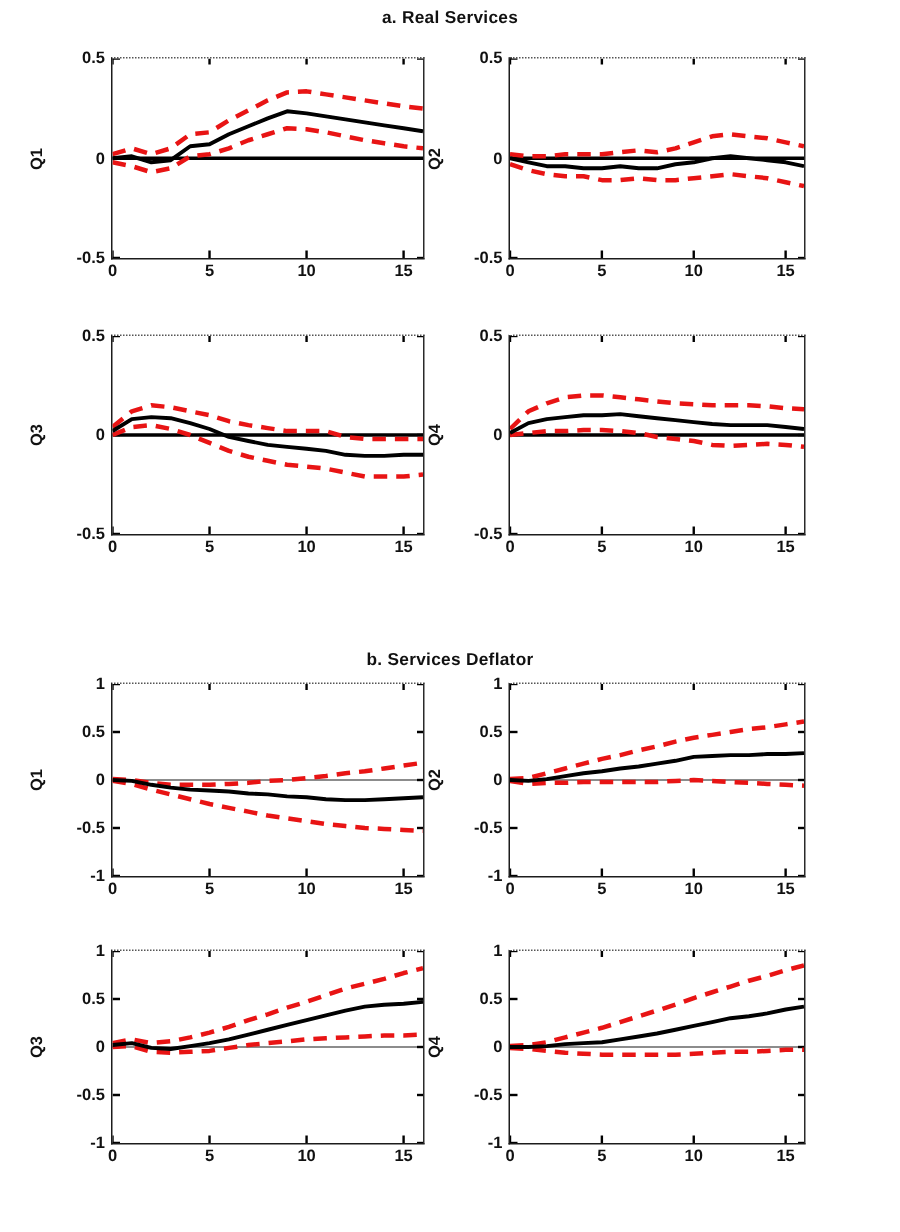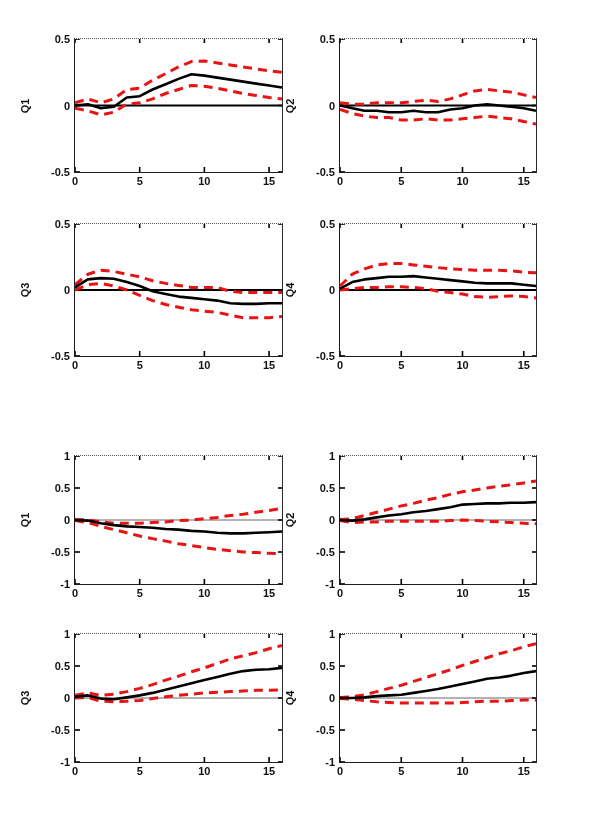--- a/index.html
+++ b/index.html
@@ -65,20 +65,21 @@
   .band      { stroke: #e81414; stroke-width: 3;   fill: none; stroke-linejoin: round; stroke-dasharray: 9 6; }
   .zero-thick{ stroke: #000000; stroke-width: 2.2; }
   .zero-thin { stroke: #666666; stroke-width: 1; }
   .tickmark  { stroke: #000000; stroke-width: 1.6; }
 </style>
 </head>
 <body>
 
 <div class="figure">
 
+  <div class="panel-title" style="top:6px">a. Real Services</div>
 
   <div class="subplot" style="left:74px; top:38px; width:209px; height:135px;">
     <span class="qlabel">Q1</span>
   <svg width="207" height="133">
         <line x1="0" y1="66.5" x2="207" y2="66.5" class="zero-thick"></line>
         <line x1="0" y1="133" x2="0" y2="128" class="tickmark"></line>
         <line x1="0" y1="0" x2="0" y2="4" class="tickmark"></line>
         <line x1="64.6875" y1="133" x2="64.6875" y2="128" class="tickmark"></line>
         <line x1="64.6875" y1="0" x2="64.6875" y2="4" class="tickmark"></line>
         <line x1="129.375" y1="133" x2="129.375" y2="128" class="tickmark"></line>
@@ -190,20 +191,21 @@
       </svg>
       <div class="ytick" style="top: -7px;">0.5</div>
       <div class="ytick" style="top: 59px;">0</div>
       <div class="ytick" style="top: 125px;">-0.5</div>
       <div class="xtick" style="left: 0px;">0</div>
       <div class="xtick" style="left: 61.25px;">5</div>
       <div class="xtick" style="left: 122.5px;">10</div>
       <div class="xtick" style="left: 183.75px;">15</div>
     </div>
 
+  <div class="panel-title" style="top:434px">b. Services Deflator</div>
 
   <div class="subplot" style="left:74px; top:455px; width:209px; height:130px;">
     <span class="qlabel">Q1</span>
   <svg width="207" height="128">
         <line x1="0" y1="64" x2="207" y2="64" class="zero-thin"></line>
         <line x1="0" y1="128" x2="0" y2="123" class="tickmark"></line>
         <line x1="0" y1="0" x2="0" y2="4" class="tickmark"></line>
         <line x1="64.6875" y1="128" x2="64.6875" y2="123" class="tickmark"></line>
         <line x1="64.6875" y1="0" x2="64.6875" y2="4" class="tickmark"></line>
         <line x1="129.375" y1="128" x2="129.375" y2="123" class="tickmark"></line>

